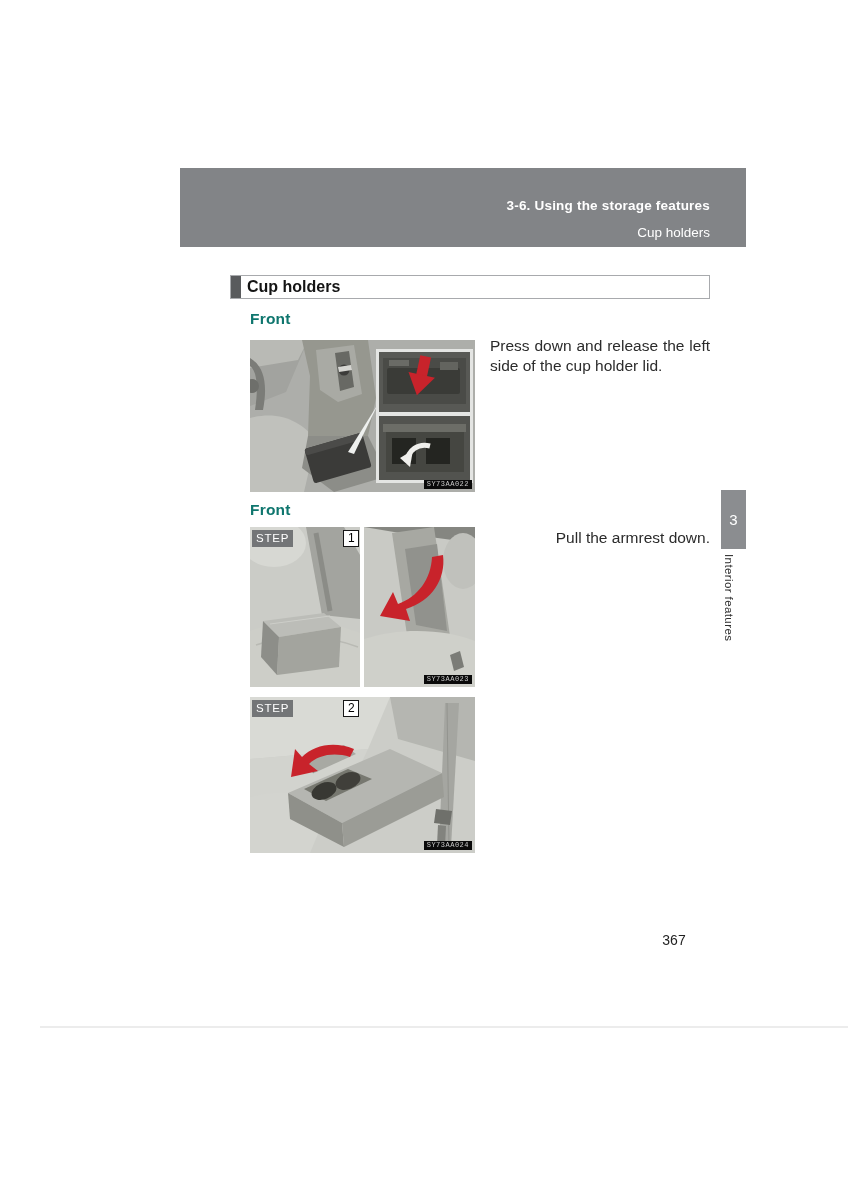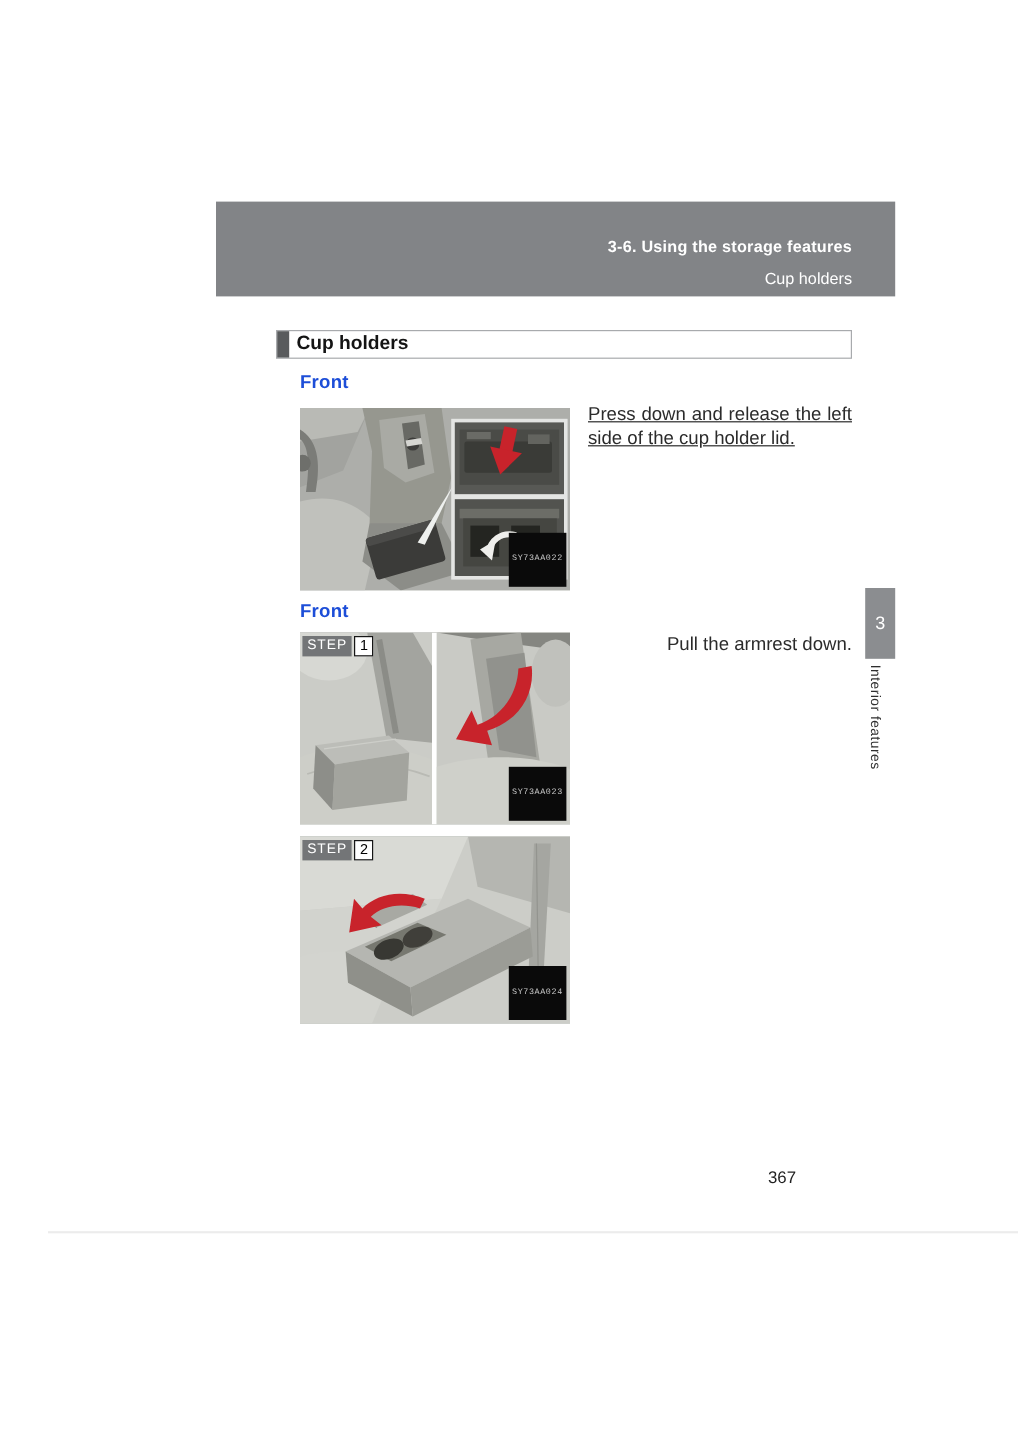--- a/index.html
+++ b/index.html
@@ -13,54 +13,54 @@
   .banner-line1 { position:absolute; right:36px; top:30px; font-size:13.5px; font-weight:bold;
     color:#ffffff; letter-spacing:.2px; white-space:nowrap; }
   .banner-line2 { position:absolute; right:36px; top:57px; font-size:13.5px; color:#ffffff; white-space:nowrap; }
 
   
   .title-box { position:absolute; left:190px; top:275px; width:480px; height:24px;
     border:1px solid #a8aaad; background:#fff; }
   .title-marker { position:absolute; left:0; top:0; width:10px; height:100%; background:#595b5d; }
   .title-text { position:absolute; left:16px; top:2px; font-size:16px; font-weight:bold; color:#141414; }
 
-  .sub-heading { position:absolute; left:210px; font-size:15.5px; font-weight:bold; color:#1d4ed8;
+  .sub-heading { position:absolute; left:210px; font-size:15.5px; font-weight:bold; color:#0f766e;
     letter-spacing:.2px; }
   .h-front { top:310px; }
   .h-rear  { top:501px; }
 
   .para { position:absolute; left:450px; width:220px; font-size:15.5px; line-height:19.5px;
     text-align:justify; color:#2b2b2b; }
-  .para1 { top:336px;text-decoration:underline; }
+  .para1 { top:336px; }
   .para2 { top:528px; text-align:right; }
   .para3 { top:694px; text-align:left; }
 
   .fig { position:absolute; width:225px; overflow:hidden; background:#b0b1ad; }
   .fig1 { left:210px; top:340px; height:152px; }
   .fig2 { left:210px; top:527px; height:160px; }
   .fig3 { left:210px; top:697px; height:156px; }
   .fig svg { display:block; width:100%; height:100%; }
 
   .wm { position:absolute; right:3px; bottom:3px; background:#0a0a0a; color:#c9c9c9;
-    font-family:"Liberation Mono", monospace; font-size:7px; line-height:9px; padding:18px 3px;
+    font-family:"Liberation Mono", monospace; font-size:7px; line-height:9px; padding:0 3px;
     letter-spacing:.5px; }
 
-  .step-badge { position:absolute; left:2px; top:3px; display:flex; align-items:center; height:17px; }
+  .step-badge { position:absolute; left:2px; top:3px; display:flex; align-items:center; height:17px;gap:48px; }
   .step-word { background:#737577; color:#fff; font-size:11.5px; line-height:17px;
     padding:0 4px; letter-spacing:.8px; }
   .step-num { background:#fff; color:#000; border:1px solid #161616; width:16px; margin-left:2px;
     font-size:12px; line-height:15px; text-align:center; }
 
   
   .side-tab { position:absolute; left:681px; top:490px; width:25px; height:59px; background:#8b8d90;
     color:#fff; font-size:15px; display:flex; align-items:center; justify-content:center; }
   .side-label { position:absolute; left:695px; top:554px; transform:rotate(90deg);
     transform-origin:0 0; font-size:11.5px; letter-spacing:.4px; color:#2e2e2e; white-space:nowrap; }
 
-  .page-num { position:absolute; left:600px; top:973px; width:68px; text-align:left;
+  .page-num { position:absolute; left:600px; top:932px; width:68px; text-align:center;
     font-size:14px; color:#1f1f1f; }
 </style>
 </head>
 <body>
 
 <div class="page">
 
   <header class="banner">
     <div class="banner-line1">3-6. Using the storage features</div>
     <div class="banner-line2">Cup holders</div>

